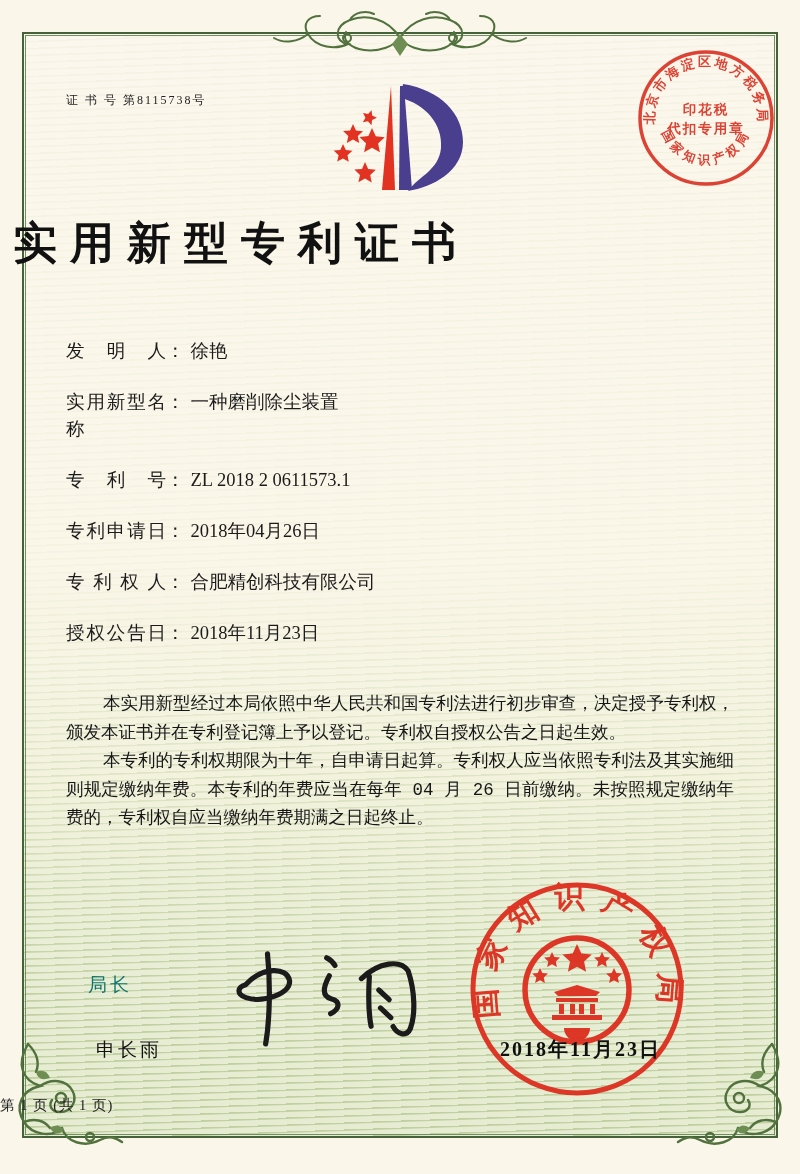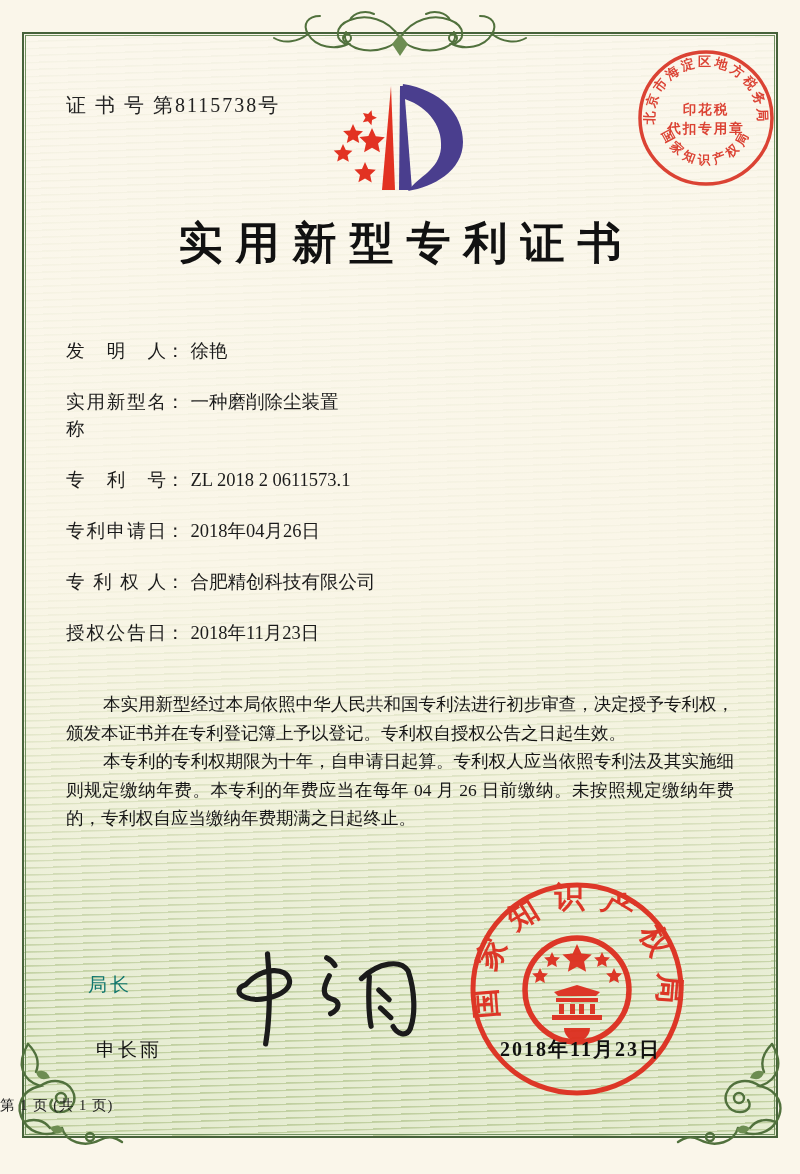--- a/index.html
+++ b/index.html
@@ -26,37 +26,37 @@
   }
   .frame::after{
     content:"";position:absolute;inset:1px;border:1px solid #6f8f5e;
   }
   .ornament{position:absolute;z-index:2;}
   .orn-top{left:250px;top:8px;}
   .orn-bl{left:6px;top:1038px;}
   .orn-br{right:6px;top:1038px;transform:scaleX(-1);}
   .content{position:absolute;inset:0;z-index:3;}
 
-  .cert-no{position:absolute;left:66px;top:92px;font-size:20px;letter-spacing:2px;color:#222;}
+  .cert-no{position:absolute;left:66px;top:92px;font-size:12px;letter-spacing:2px;color:#222;}
   .logo{position:absolute;left:315px;top:70px;}
   .tax-stamp{position:absolute;left:628px;top:40px;opacity:.92;}
   .title{
-    position:absolute;left:0;top:214px;width:100%;text-align:center;
+    position:absolute;left:0;top:214px;width:100%;
     font-size:44px;font-weight:700;letter-spacing:13px;text-indent:13px;color:#111;
   }
 
   .fields{position:absolute;left:66px;top:338px;width:670px;}
   .frow{position:relative;font-size:18.5px;line-height:27px;margin-bottom:24px;color:#1b1b1b;}
   .flabel{display:inline-block;width:100px;text-align:justify;text-align-last:justify;vertical-align:top;}
   .fvalue{display:inline-block;vertical-align:top;max-width:520px;margin-left:6px;}
   .grant-right{position:absolute;left:394px;top:0;white-space:nowrap;}
   .grant-right .flabel{width:auto;text-align-last:auto;}
 
   .paras{position:absolute;left:66px;top:690px;width:668px;}
-  .paras p{margin:0;font-size:17.5px;line-height:28.5px;text-align:justify;text-indent:37px;color:#161616;}
+  .paras p{margin:0;font-size:17.5px;line-height:28.5px;text-align:justify;text-indent:37px;color:#161616;font-family:Liberation Mono, monospace;}
 
   .sig-title{position:absolute;left:88px;top:972px;font-size:19px;letter-spacing:3px;color:#0f766e;font-family:Liberation Serif, serif;}
   .sig-name{position:absolute;left:96px;top:1012px;font-size:19px;letter-spacing:3px;color:#111;margin-top:25px;}
   .autograph{position:absolute;left:212px;top:942px;transform:rotate(-2deg);}
   .seal{position:absolute;left:460px;top:872px;opacity:.93;}
   .seal-date{
     position:absolute;left:500px;top:1036px;font-size:20px;font-weight:600;
     letter-spacing:2px;color:#101010;white-space:nowrap;
   }
   .footer{position:absolute;left:0;top:1096px;width:100%;text-align:left;font-size:14.5px;color:#222;letter-spacing:1px;}

